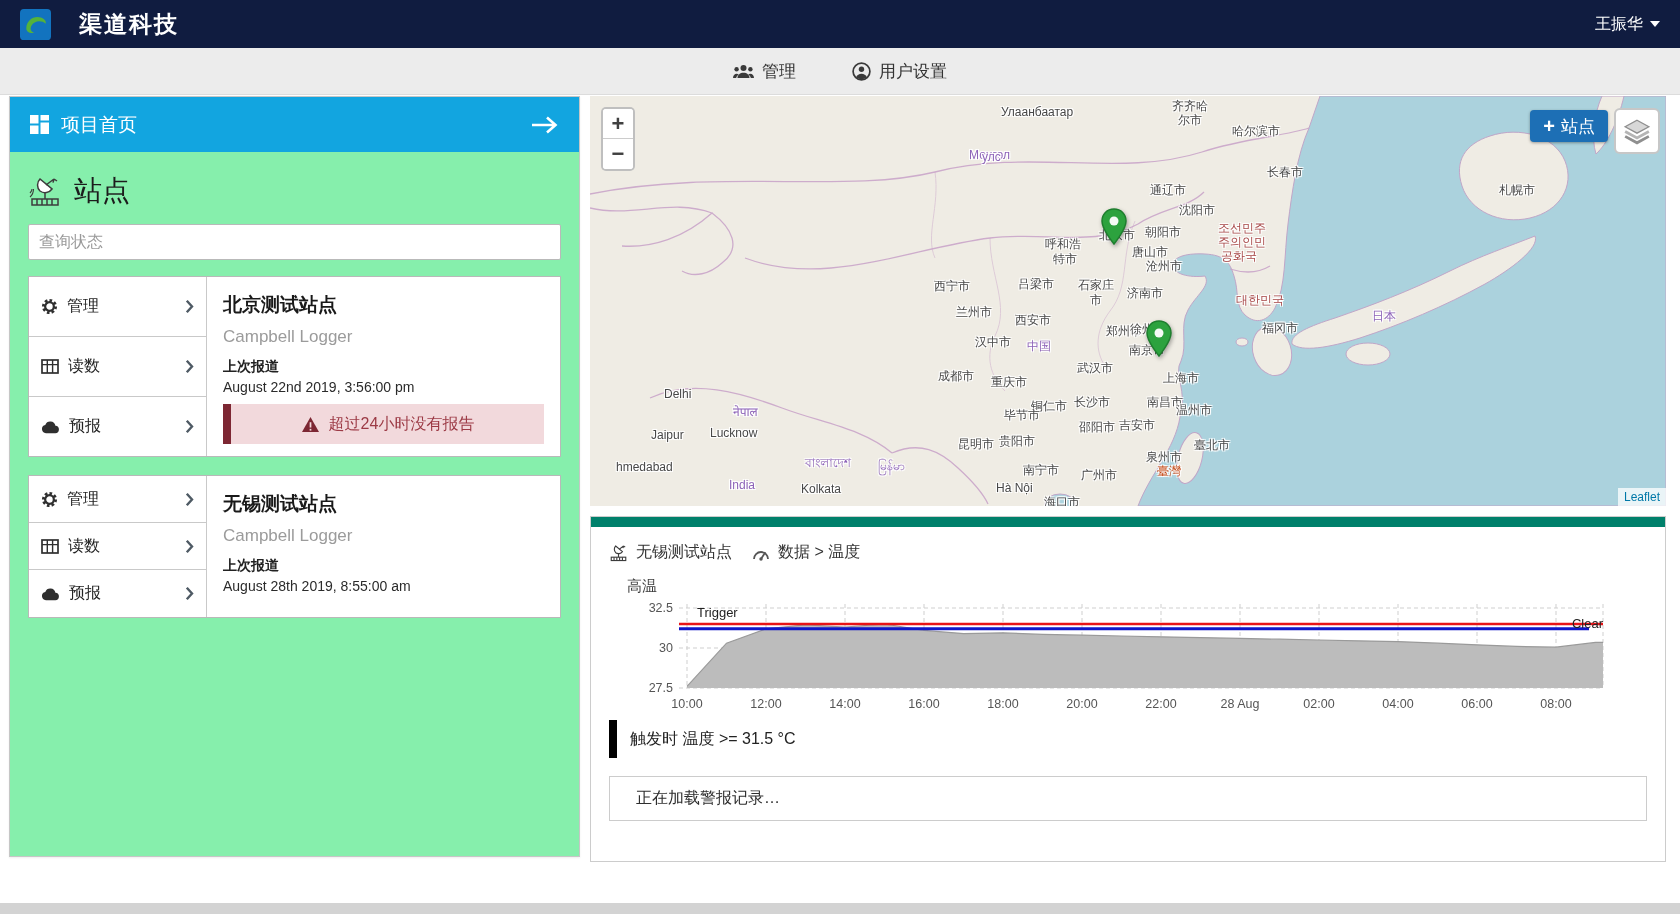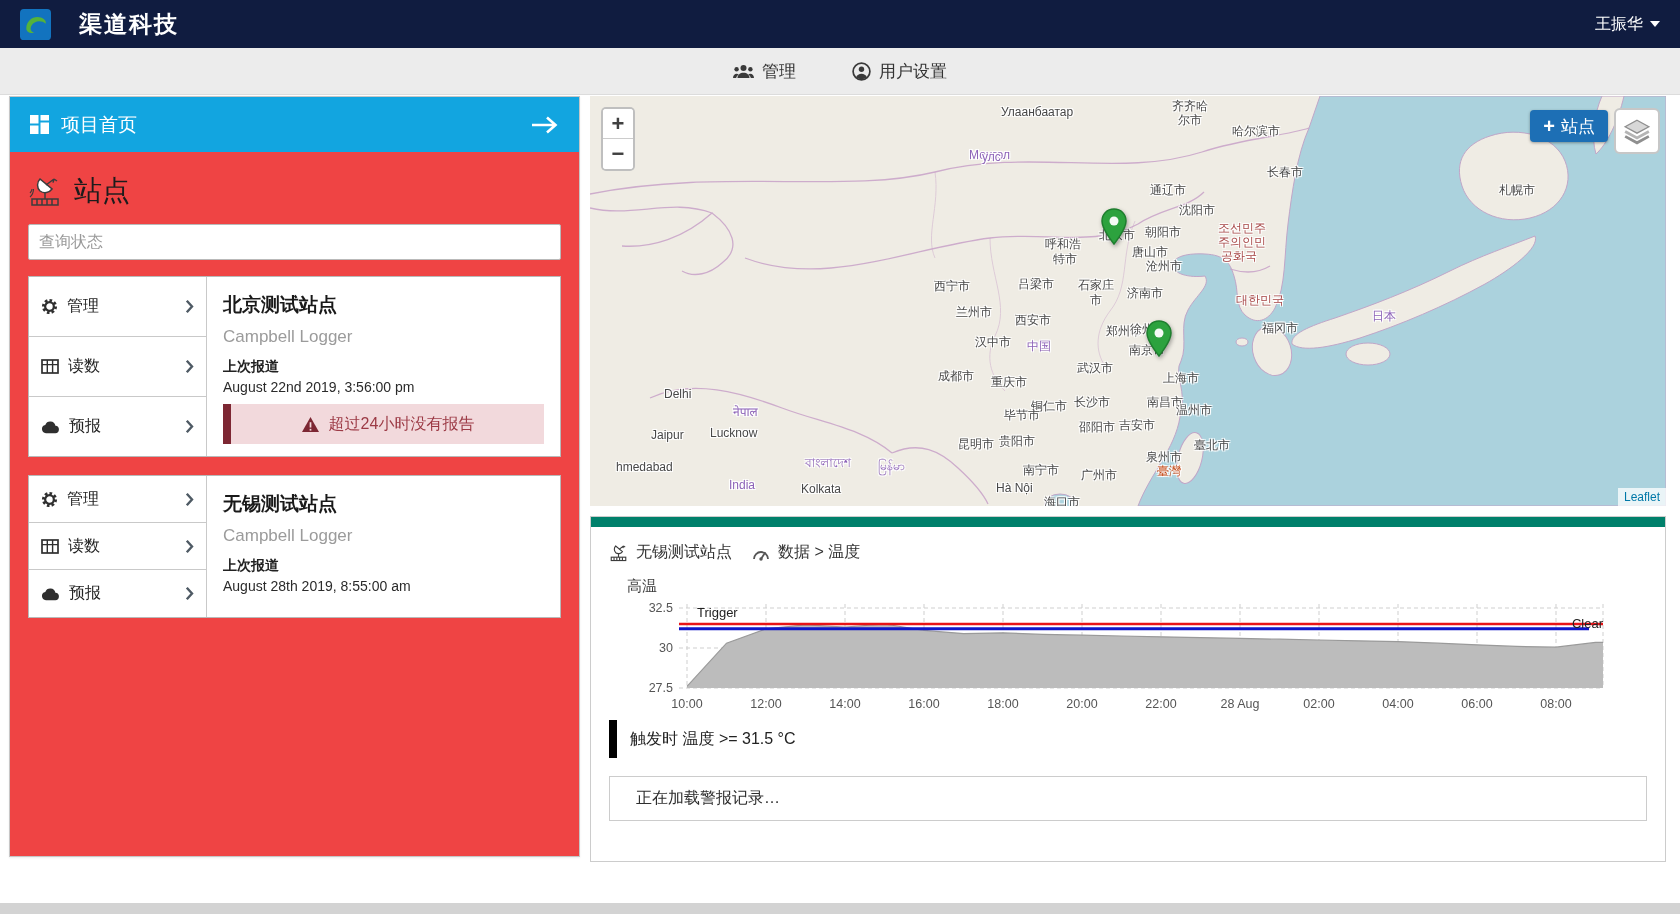--- a/index.html
+++ b/index.html
@@ -22,21 +22,21 @@
   .caret{width:0;height:0;border-left:5px solid transparent;border-right:5px solid transparent;border-top:6px solid #fff;}
 
   
   .subnav{height:47px;background:#ececec;border-bottom:1px solid #dcdcdc;
           display:flex;align-items:center;justify-content:center;gap:56px;}
   .subnav-item{display:flex;align-items:center;gap:8px;color:#333;font-size:17px;cursor:pointer;}
   .subnav-item svg{display:block;}
 
   
   .left-panel{position:absolute;left:9px;top:96px;width:571px;height:761px;
-              background:#ef4444;border:1px solid #c6c6c6;box-shadow:0 1px 2px rgba(0,0,0,.07);}
+              background:#86efac;border:1px solid #c6c6c6;box-shadow:0 1px 2px rgba(0,0,0,.07);}
   .panel-header{height:55px;background:var(--header-blue);display:flex;align-items:center;
                 padding:0 20px;color:#fff;cursor:pointer;}
   .panel-header-title{font-size:19px;margin-left:12px;}
   .panel-header .arrow{margin-left:auto;}
   .section-head{display:flex;align-items:center;gap:12px;padding:20px 18px 10px;}
   .section-title{font-size:28px;color:#1c1c1c;}
   .search-wrap{padding:4px 18px 16px;}
   .search-input{width:100%;height:36px;border:1px solid #b9b9b9;border-radius:2px;
                 padding:0 10px;font-size:16px;font-family:inherit;color:#333;outline:none;}
   .search-input::placeholder{color:#9a9a9a;}

